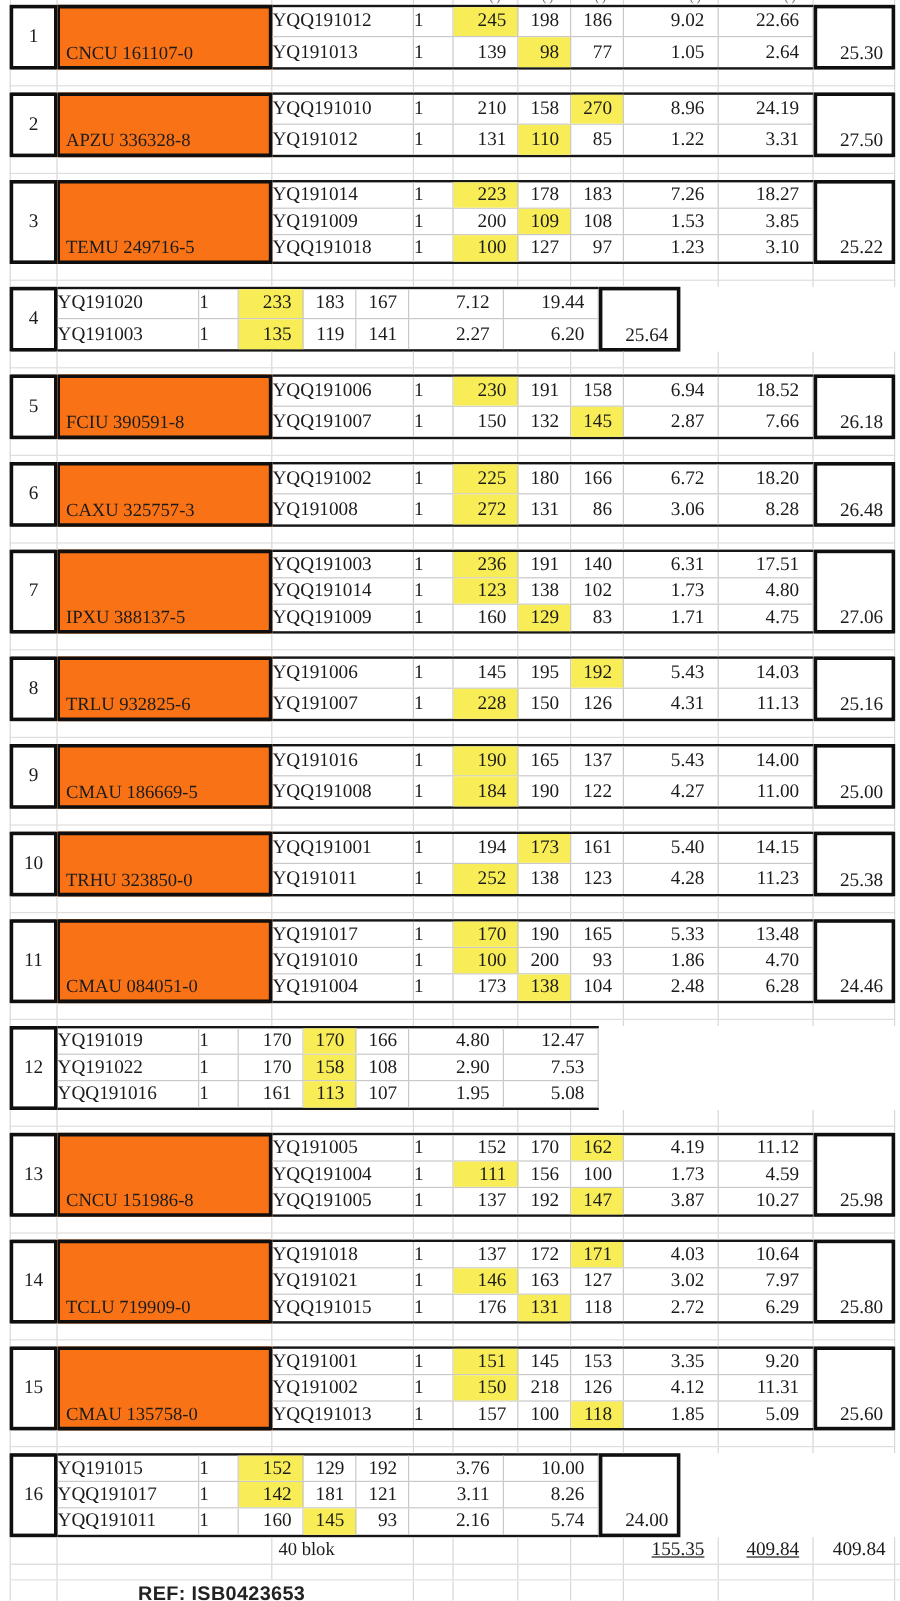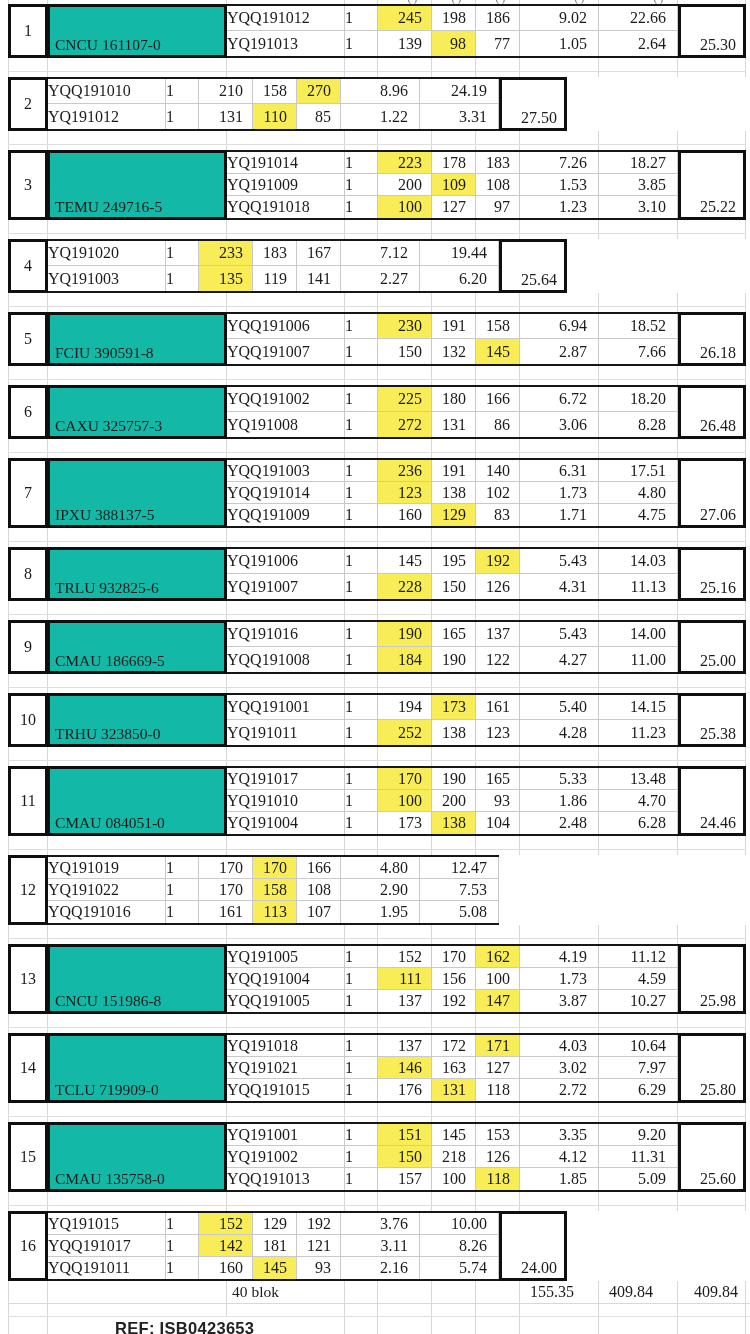--- a/index.html
+++ b/index.html
@@ -23,21 +23,21 @@
   .topstrip .tcell span { display:block; margin-top:-7px; font-size:10px; color:#666; }
 
   
   .group { display:flex; align-items:stretch; }
   .numbox {
     border:3px solid #0f0f0f; display:flex; align-items:center; justify-content:center;
     font-size:16px; background:#fff;
   }
   .contbox {
     border:3px solid #0f0f0f; border-left-width:2px; display:flex; align-items:flex-end;
-    padding:0 2px 1px 5px; font-size:15.5px; background:#14b8a6; white-space:nowrap; overflow:hidden;
+    padding:0 2px 1px 5px; font-size:15.5px; background:#f97316; white-space:nowrap; overflow:hidden;
   }
   .rowswrap { border-top:2px solid #161616; border-bottom:2px solid #161616; }
   .g2 .datarow { height:25px; }
   .g3 .datarow { height:22px; }
   .datarow { display:flex; border-bottom:1px solid #c9c9c9; }
   .datarow:last-child { border-bottom:none; }
   .c {
     border-right:1px solid #c9c9c9; display:flex; align-items:center;
     font-size:16px; overflow:hidden; white-space:nowrap;
   }
@@ -54,21 +54,21 @@
   .gap::after { content:""; position:absolute; left:0; right:4px; bottom:5px; border-top:1px solid #dedede; }
   .gapcell { border-right:1px solid #d8d8d8; height:100%; }
   .gapcell:first-child { border-left:1px solid #d8d8d8; }
 
   
   .frow { display:flex; }
   .fcell { border-right:1px solid #d8d8d8; display:flex; align-items:center; font-size:15.5px; white-space:nowrap; }
   .fcell:first-child { border-left:1px solid #d8d8d8; }
   .sumrow { height:23px; border-bottom:1px solid #d8d8d8; }
   .sumrow .lbl { justify-content:flex-start; padding-left:5px; }
-  .sumrow .num { justify-content:flex-end; padding-right:24px; font-size:16px; }
+  .sumrow .num { justify-content:flex-end; padding-right:11px; font-size:16px;text-decoration:underline; }
   .sumrow .numfin { justify-content:flex-end; padding-right:7px; font-size:16px; }
   .blankrow { height:13px; border-bottom:1px solid #e2e2e2; }
   .refrow { height:23px; border-bottom:1px solid #d8d8d8; }
   .refrow .reftext {
     justify-content:flex-start; padding-left:67px;
     font-family:"Liberation Sans","DejaVu Sans",sans-serif; font-weight:bold;
     font-size:16.5px; color:#222; letter-spacing:0.3px;
   }
 </style>
 </head>
@@ -133,20 +133,21 @@
           <div class="gapcell" style="width: 33px;"></div>
           <div class="gapcell" style="width: 54px;"></div>
           <div class="gapcell" style="width: 44px;"></div>
           <div class="gapcell" style="width: 44px;"></div>
           <div class="gapcell" style="width: 79px;"></div>
           <div class="gapcell" style="width: 79px;"></div>
           <div class="gapcell" style="width: 68px;"></div>
         </div>
         <div class="group g2">
           <div class="numbox w-num">2</div>
+          <div class="contbox w-cont">APZU 336328-8</div>
           <div class="rowswrap">
             <div class="datarow">
               <div class="c w-lot">YQQ191010</div>
               <div class="c w-qty">1</div>
               <div class="c w-v1 v">210</div>
               <div class="c w-v2 v">158</div>
               <div class="c w-v3 v hl">270</div>
               <div class="c w-d d">8.96</div>
               <div class="c w-d d">24.19</div>
             </div>

